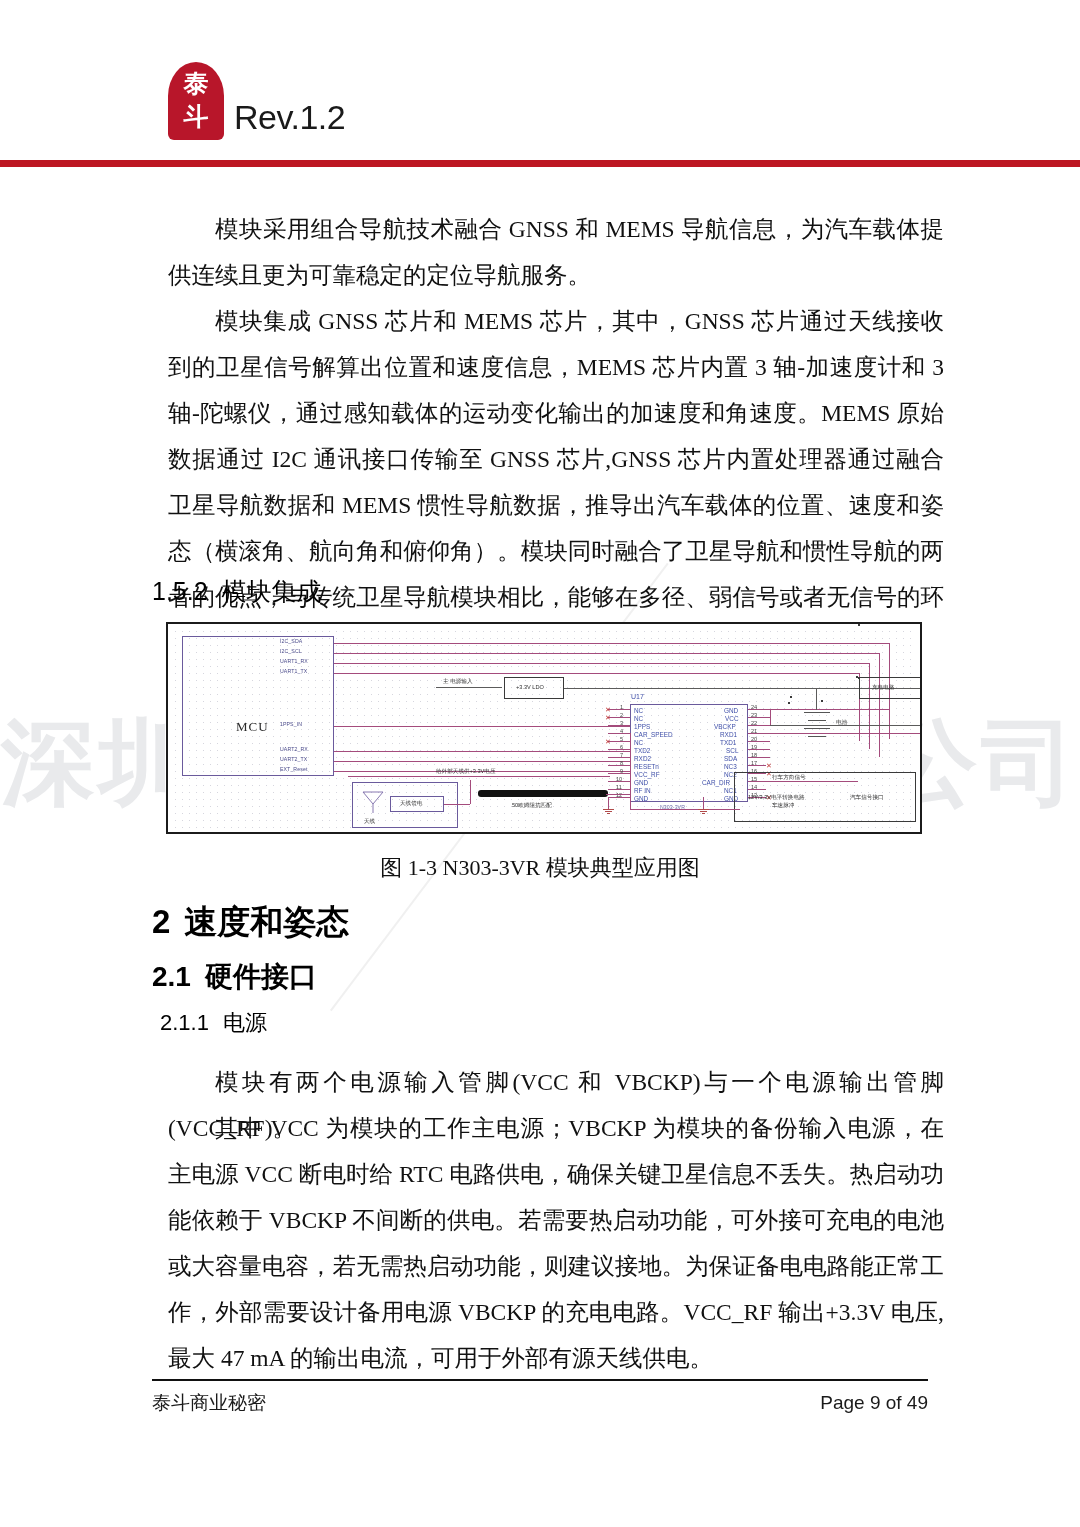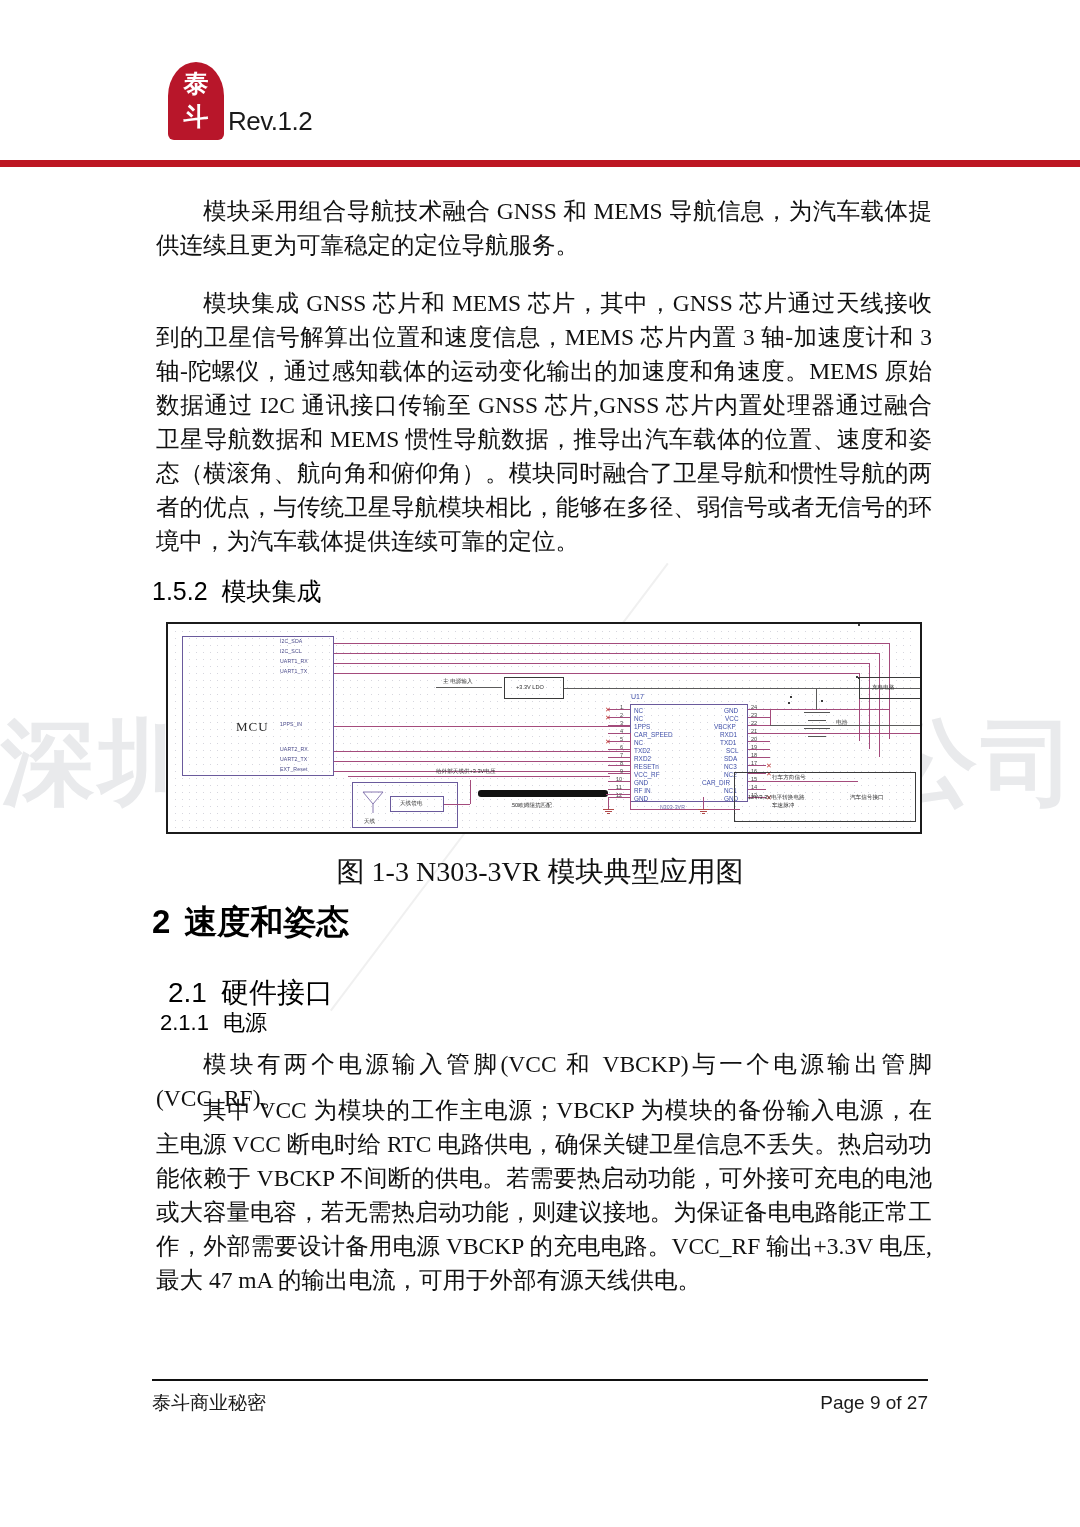--- a/index.html
+++ b/index.html
@@ -89,25 +89,25 @@
     font-weight: 700;
     font-size: 47px;
     line-height: 0.95;
     color: #b8162a;
     letter-spacing: -1px;
     position: relative;
     top: 4px;
   }
   .rev {
     font-family: "Liberation Sans", sans-serif;
-    font-size: 26px;
+    font-size: 34px;
     color: #1a1a1a;
     position: relative;
     top: -3px;
-    margin-left: 2px;
+    margin-left: 8px;
     letter-spacing: -0.5px;
   }
   .doc-title {
     position: absolute;
     left: 540px;
     top: 122px;
     font-family: "Liberation Sans", sans-serif;
     font-size: 24px;
     font-weight: 700;
     color: #000;
@@ -121,23 +121,23 @@
     height: 7px;
     background: #bd1622;
   }
 
   
   .content { position: relative; z-index: 2; }
   p.body {
     position: absolute;
     width: 776px;
     left: 152px;
-    margin: 4px;
+    margin: 16px;
     font-size: 23.5px;
-    line-height: 34px;
+    line-height: 46px;
     text-align: justify;
     text-justify: inter-ideograph;
     color: #111;
     font-family: "Liberation Serif", serif;
   }
   .indent { text-indent: 2em; }
 
   h3.h-sub {
     position: absolute;
     left: 152px;
@@ -152,23 +152,23 @@
     left: 152px;
     margin: 0;
     font-family: "Liberation Sans", sans-serif;
     font-weight: 700;
     font-size: 33px;
     color: #000;
   }
   h3.h-2 {
     position: absolute;
     left: 152px;
-    margin: 16px;
-    font-family: "Liberation Sans", sans-serif;
-    font-weight: 400;
+    margin: 0;
+    font-family: "Liberation Sans", sans-serif;
+    font-weight: 700;
     font-size: 28px;
     color: #000;
   }
   h4.h-3 {
     position: absolute;
     left: 160px;
     margin: 0;
     font-family: "Liberation Sans", sans-serif;
     font-weight: 400;
     font-size: 22px;
@@ -201,21 +201,21 @@
     background-image: radial-gradient(#cfcfd8 0.6px, transparent 0.7px);
     background-size: 7px 7px;
     opacity: 0.85;
   }
   .fig-cap {
     position: absolute;
     left: 0;
     top: 853px;
     width: 1080px;
     text-align: center;
-    font-size: 28px;
+    font-size: 22px;
     color: #111;
     font-family: "Liberation Serif", serif;
     z-index: 2;
   }
 
   
   .blk {
     position: absolute;
     border: 1.2px solid #6a5a9c;
     background: transparent;
@@ -603,16 +603,16 @@
 
     <p class="body indent" style="top:1043px;">模块有两个电源输入管脚(VCC 和 VBCKP)与一个电源输出管脚(VCC_RF)。</p>
 
     <p class="body indent" style="top:1089px;">其中 VCC 为模块的工作主电源；VBCKP 为模块的备份输入电源，在主电源 VCC 断电时给 RTC 电路供电，确保关键卫星信息不丢失。热启动功能依赖于 VBCKP 不间断的供电。若需要热启动功能，可外接可充电的电池或大容量电容，若无需热启动功能，则建议接地。为保证备电电路能正常工作，外部需要设计备用电源 VBCKP 的充电电路。VCC_RF 输出+3.3V 电压,最大 47 mA 的输出电流，可用于外部有源天线供电。</p>
 
   </div>
 
   <div class="footer-rule"></div>
   <div class="footer">
     <div class="footer-left">泰斗商业秘密</div>
-    <div class="footer-right">Page 9 of 27</div>
+    <div class="footer-right">Page 9 of 49</div>
   </div>
 
 </div>
 
 </body></html>

